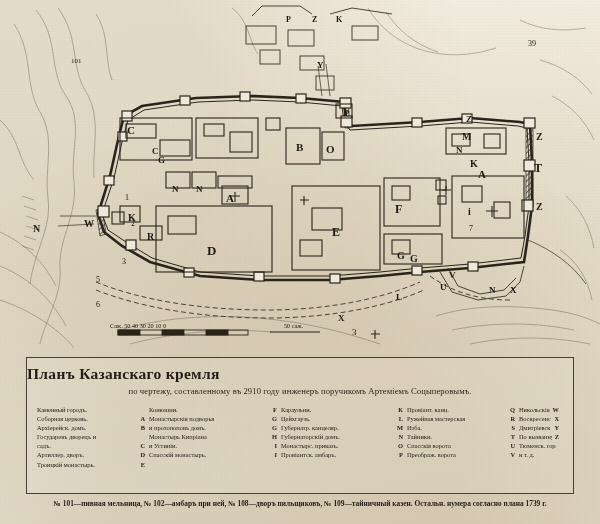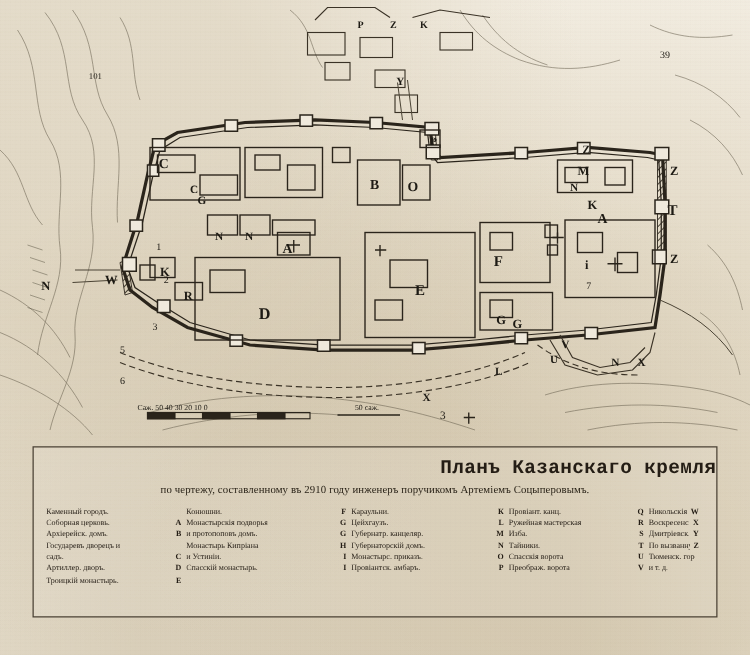--- a/index.html
+++ b/index.html
@@ -48,27 +48,26 @@
     position: absolute;
     left: 26px;
     top: 357px;
     width: 548px;
     height: 137px;
     border: 1px solid #4a4033;
     box-sizing: border-box;
     background: rgba(255,255,255,0.10);
   }
   .title {
-    text-align: right;
+    text-align: left;
     font-size: 15.5px;
     font-weight: bold;
     letter-spacing: .3px;
     color: #241d15;
     margin-top: 7px;
-    font-family: Liberation Mono, monospace;
   }
   .subtitle {
     text-align: center;
     font-size: 8.6px;
     color: #2b2419;
     margin-top: 3px;
     letter-spacing: .1px;
   }
   .legend-cols {
     display: flex;
@@ -529,13 +528,14 @@
             <span class="lab">Землян. брустве. вои.</span>
           </div>
         <div class="lrow">
             <span class="lab">брустверныя батареи</span>
           </div>
       </div>
 
     </div>
   </div>
 
+  <div class="footnote">№ 101—пивная мельница, № 102—амбаръ при ней, № 108—дворъ пильщиковъ, № 109—тайничный казен. Остальн. нумера согласно плана 1739 г.</div>
 </div>
 
 </body></html>

